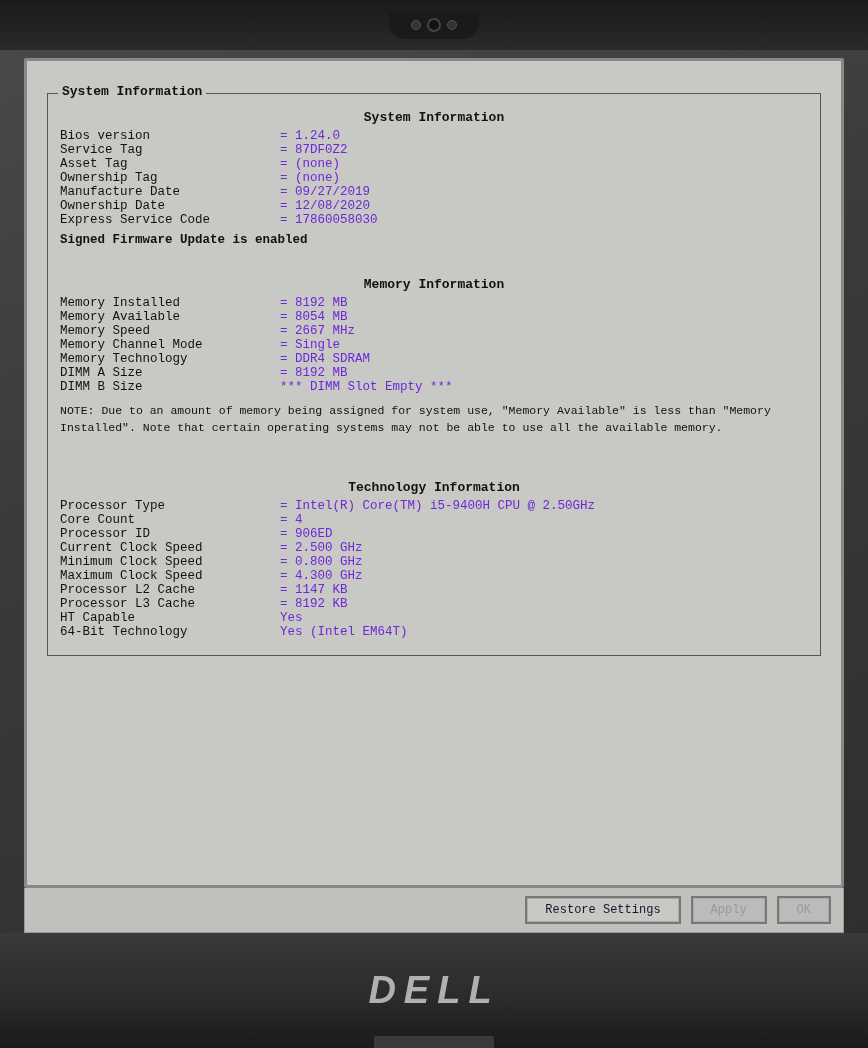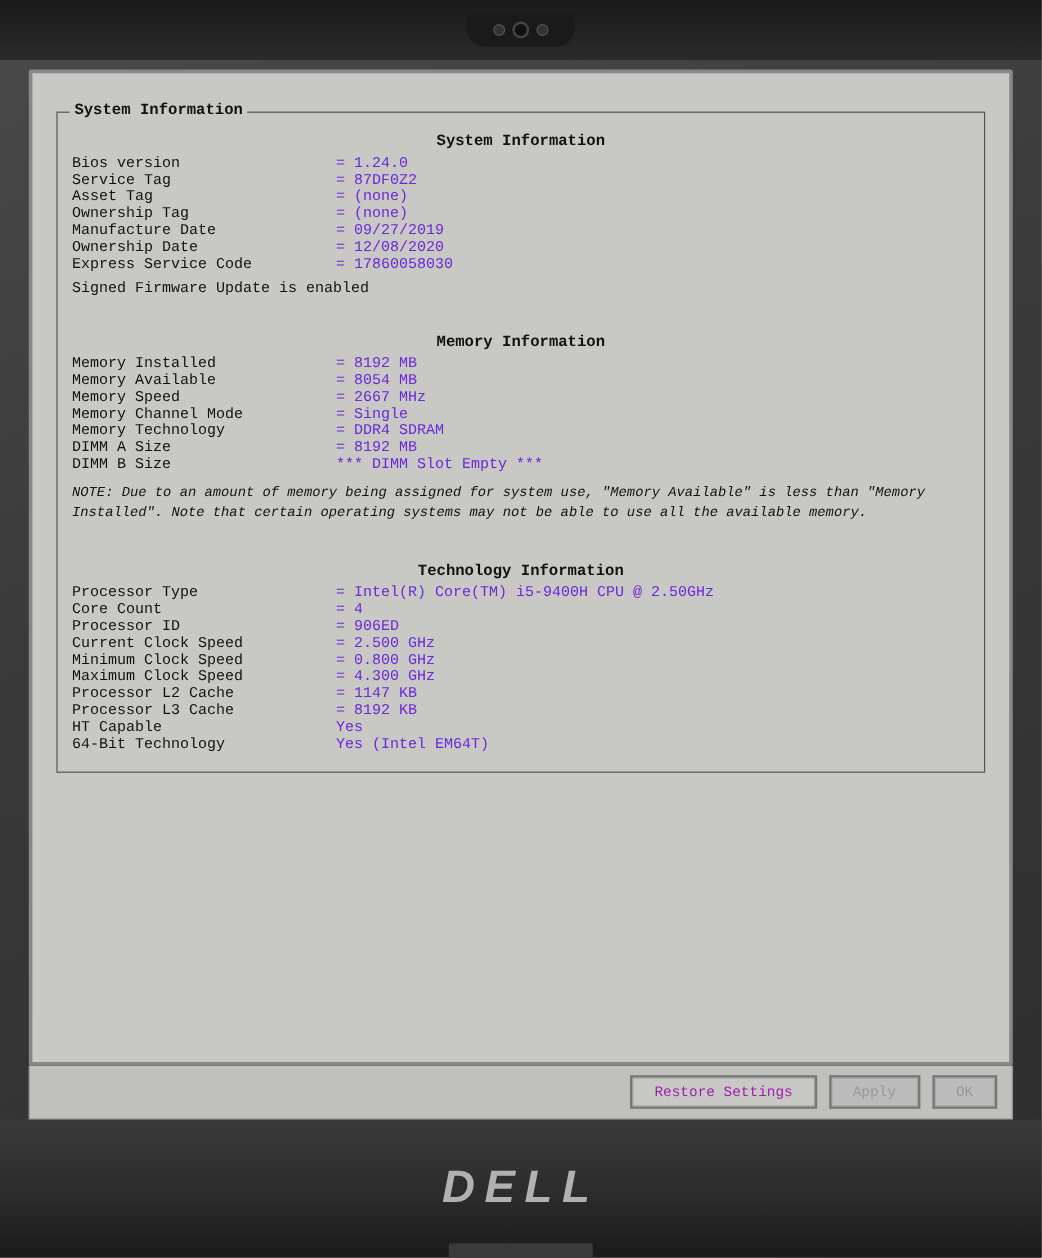--- a/index.html
+++ b/index.html
@@ -124,55 +124,55 @@
       font-size: 12.5px;
       color: #6d28d9;
     }
 
     .note-text {
       font-family: 'Courier New', monospace;
       font-size: 11.5px;
       color: #111;
       line-height: 1.5;
       margin-top: 8px;
-      margin-bottom: 8px;
-      font-style: italic;
+      margin-bottom: 20px;
     }
 
     .divider {
       height: 16px;
     }
 
     .firmware-line {
       font-family: 'Courier New', monospace;
       font-size: 12.5px;
       color: #111;
       margin-top: 6px;
       margin-bottom: 6px;
+      font-weight: bold;
     }
 
     .bottom-bar {
       width: 820px;
       display: flex;
       justify-content: flex-end;
       align-items: center;
       padding: 8px 12px;
       gap: 10px;
       background: #c0c0bc;
       border: 1px solid #999;
       border-top: none;
     }
 
     .bios-button {
       padding: 5px 18px;
       background: #c8c8c4;
       border: 2px solid #777;
       font-family: 'Courier New', monospace;
       font-size: 12px;
-      color: #a21caf;
+      color: #0f172a;
       cursor: pointer;
       box-shadow: inset 0 0 0 1px #aaa;
     }
 
     .bios-button.disabled {
       color: #999;
       background: #bbb;
       cursor: default;
     }
 

